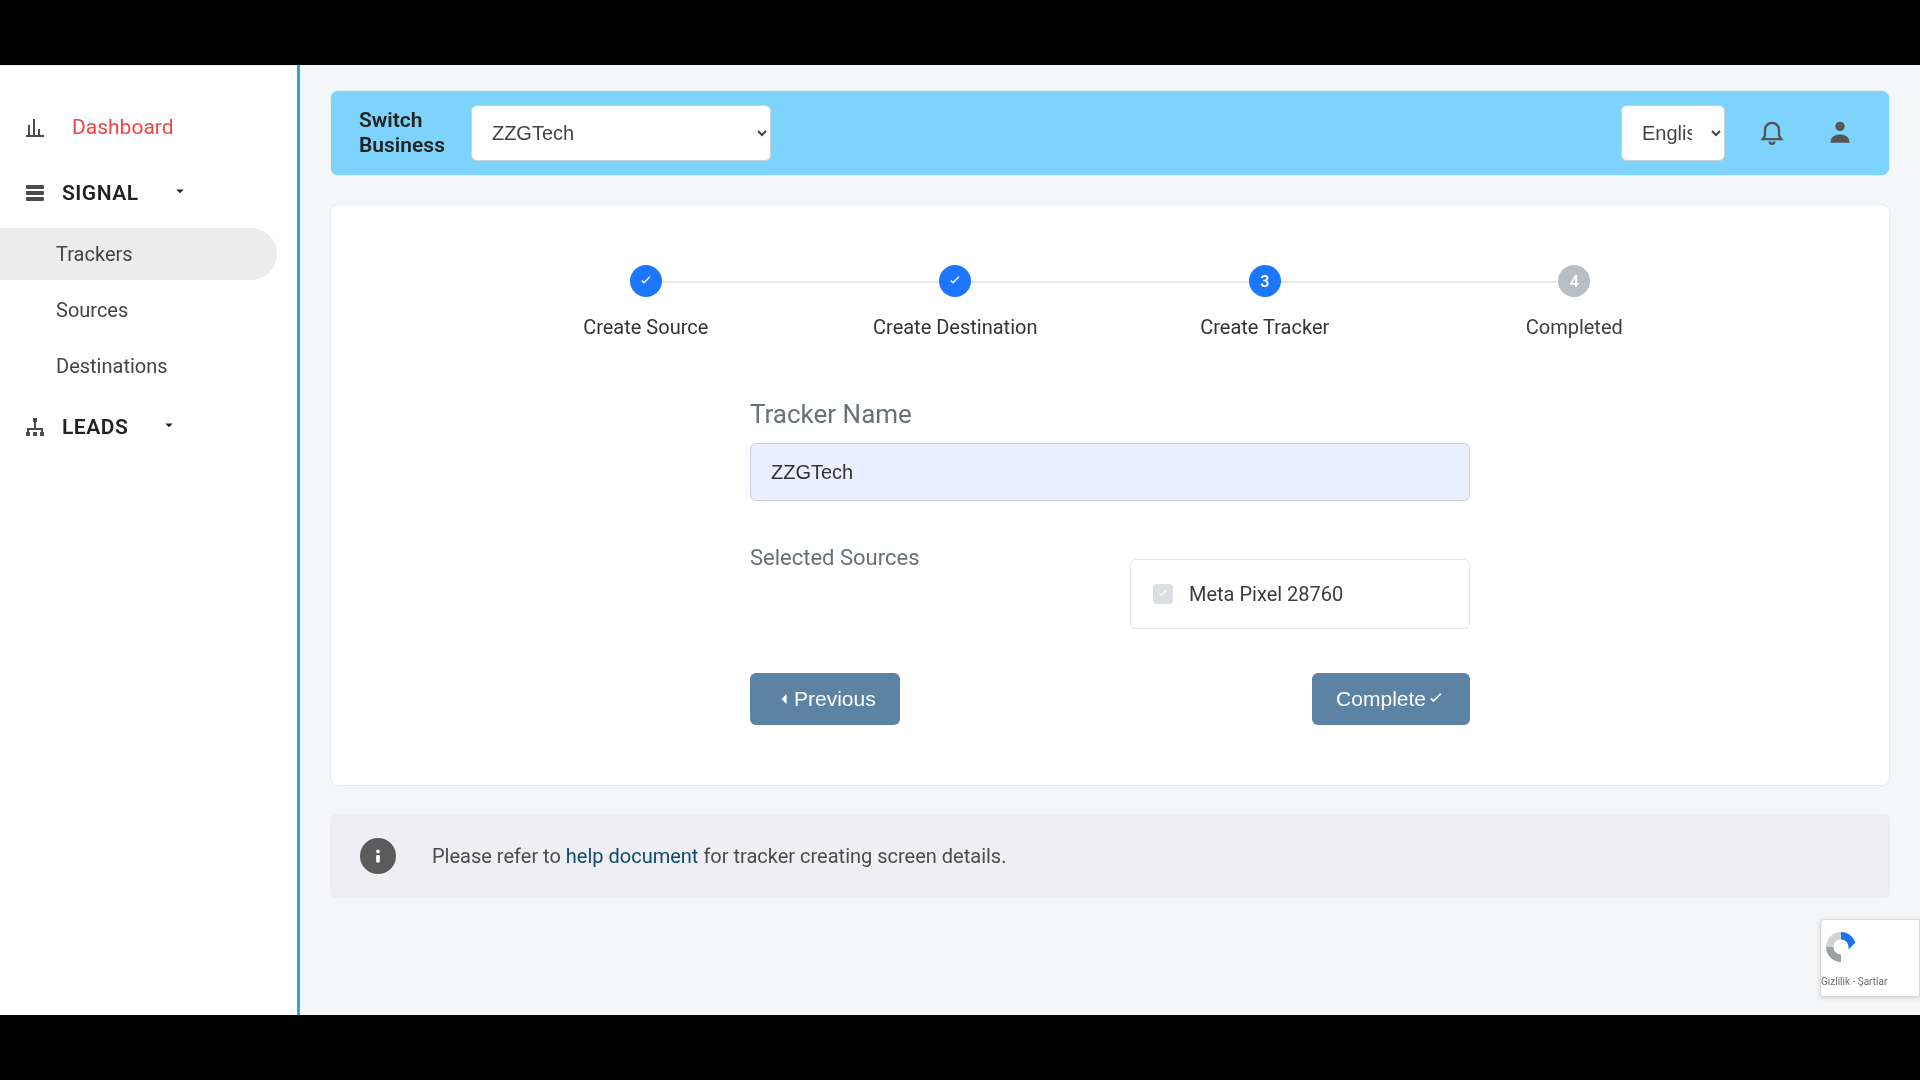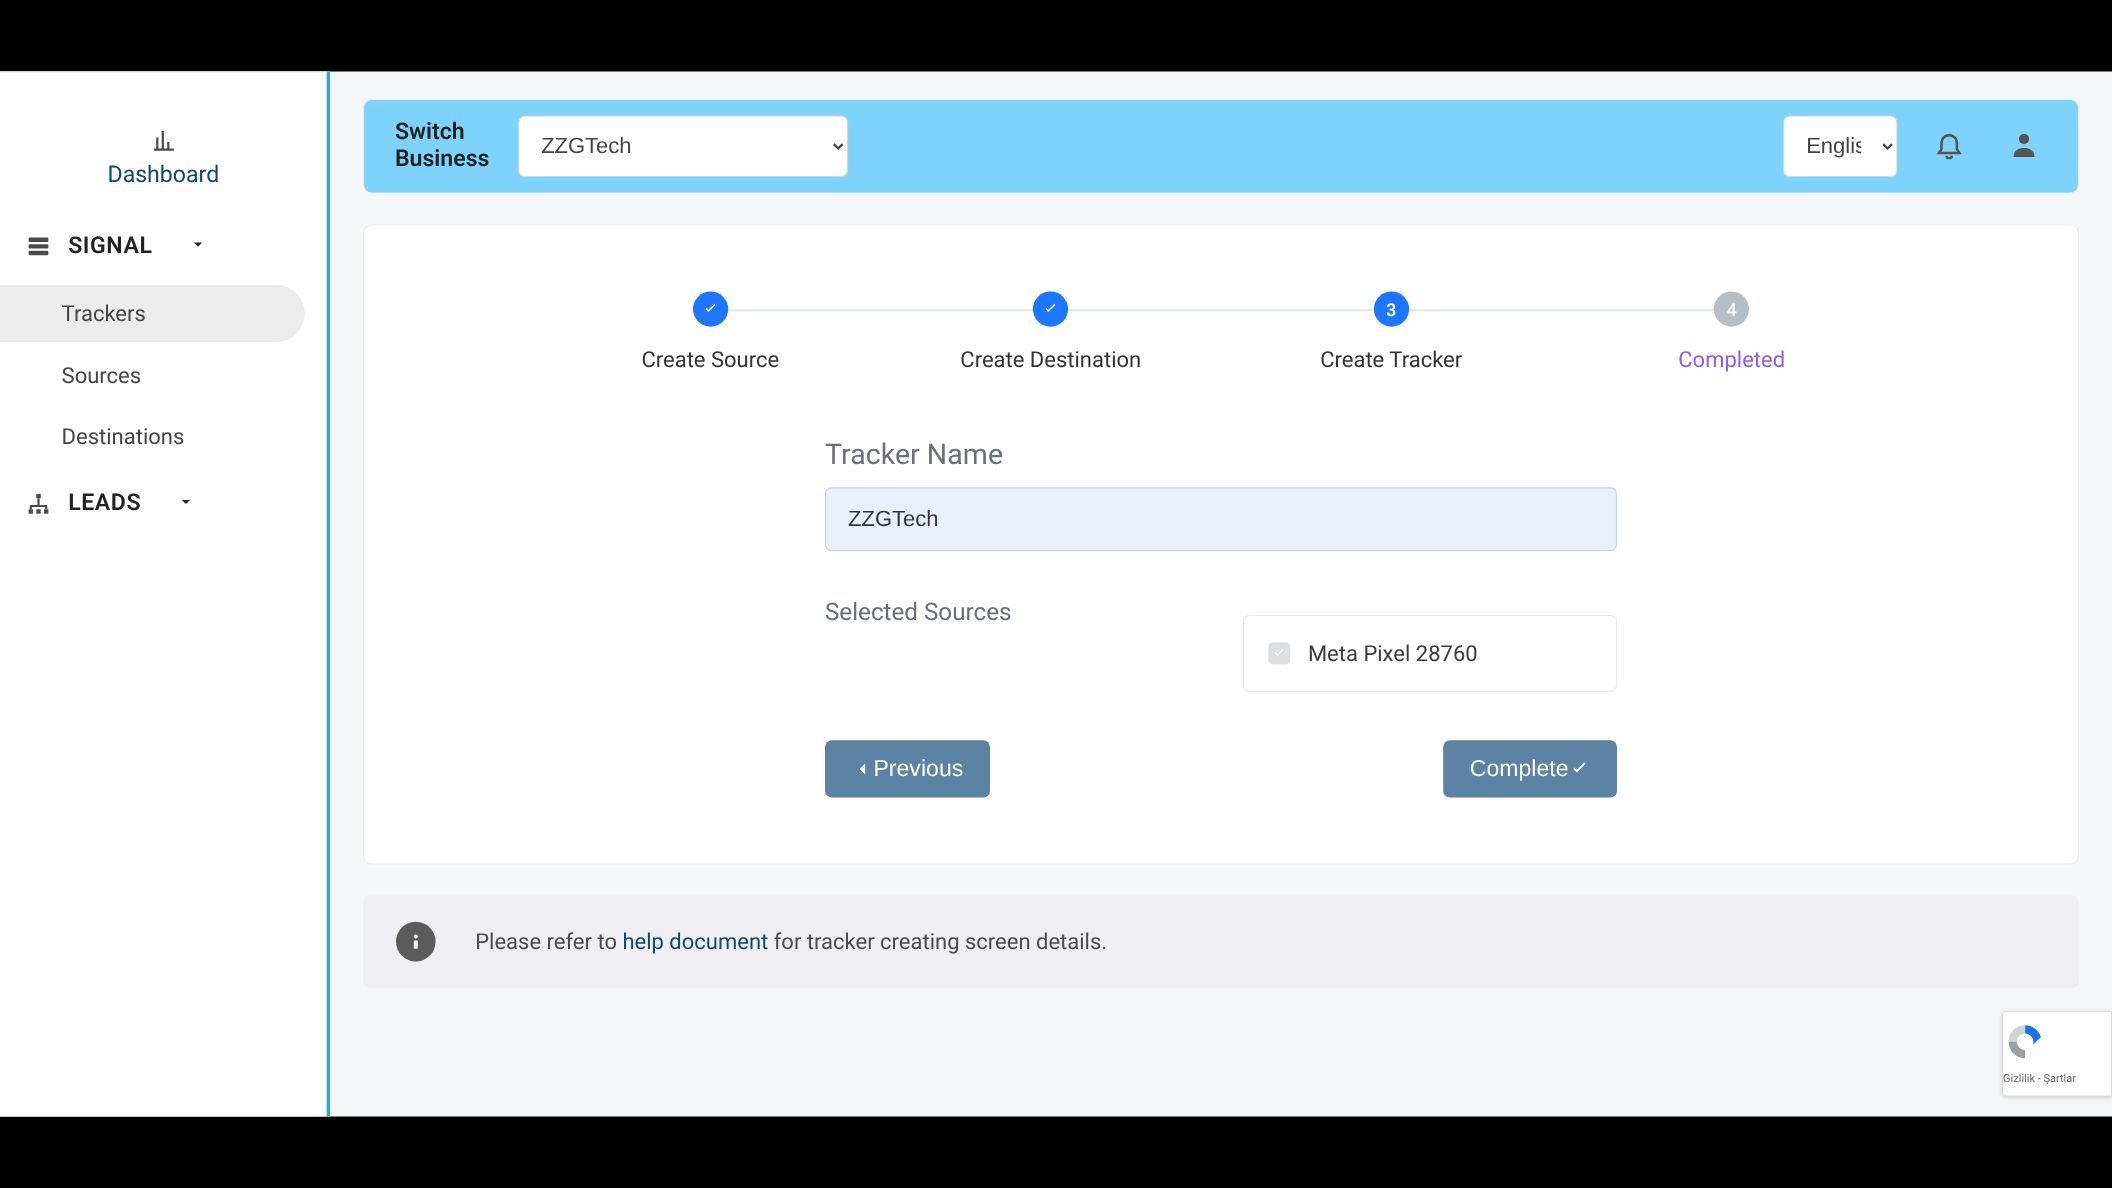--- a/index.html
+++ b/index.html
@@ -35,25 +35,24 @@
       height: 135px;
       display: flex;
       align-items: center;
       justify-content: center;
     }
     .logo { font-weight: 600; font-size: 36px; letter-spacing: -1px; color:#4a4a4a; }
     .logo-s1 { color:#2e7e32; }
     .logo-s2 { color:#1fa6cf; }
     .nav { display:flex; flex-direction:column; gap: 4px; }
     .nav-item {
-      display:flex; align-items:center; gap:7px;
+      display:flex; align-items:center; gap:24px;
       padding: 18px 22px;
-      color:#0c4a6e; font-size:21px;
+      color:#ef4444; font-size:21px;
       cursor:pointer;
-      flex-direction:column;
     }
     .nav-section {
       display:flex; align-items:center; gap:14px;
       padding: 18px 22px;
       color:#222; font-size:21px; font-weight:600; letter-spacing: .5px;
       cursor:pointer;
     }
     .chev { margin-left: 18px; font-size:18px; }
     .sub-item {
       padding: 14px 22px 14px 56px;
@@ -111,21 +110,21 @@
     .step-circle{
       width:32px; height:32px; border-radius:50%;
       display:flex;align-items:center;justify-content:center; z-index:1;
       font-size:16px; color:#fff; font-weight:600;
     }
     .step-circle.done{ background:#1d76ff; }
     .step-circle.active{ background:#1d76ff; }
     .step-circle.disabled{ background:#b7bfc6; }
     .step-circle.done svg{ width:16px;height:16px; fill:#fff;}
     .step-label{ font-size:20px; color:#333;}
-    .step-label.disabled{ color:#8b5cf6;}
+    .step-label.disabled{ color:#404040;}
 
     
     .form-area{ max-width:720px; margin:0 auto; }
     .field-label{ color:#687079; font-size:26px; margin-bottom:14px; }
     .text-input{
       width:100%; height:58px; font-size:20px; color:#333;
       border:1px solid #c8d1d9; border-radius:6px; background:#e8f0fe;
       padding:0 20px;
     }
     .two-col{ display:flex; gap:40px; margin-top:44px;}

